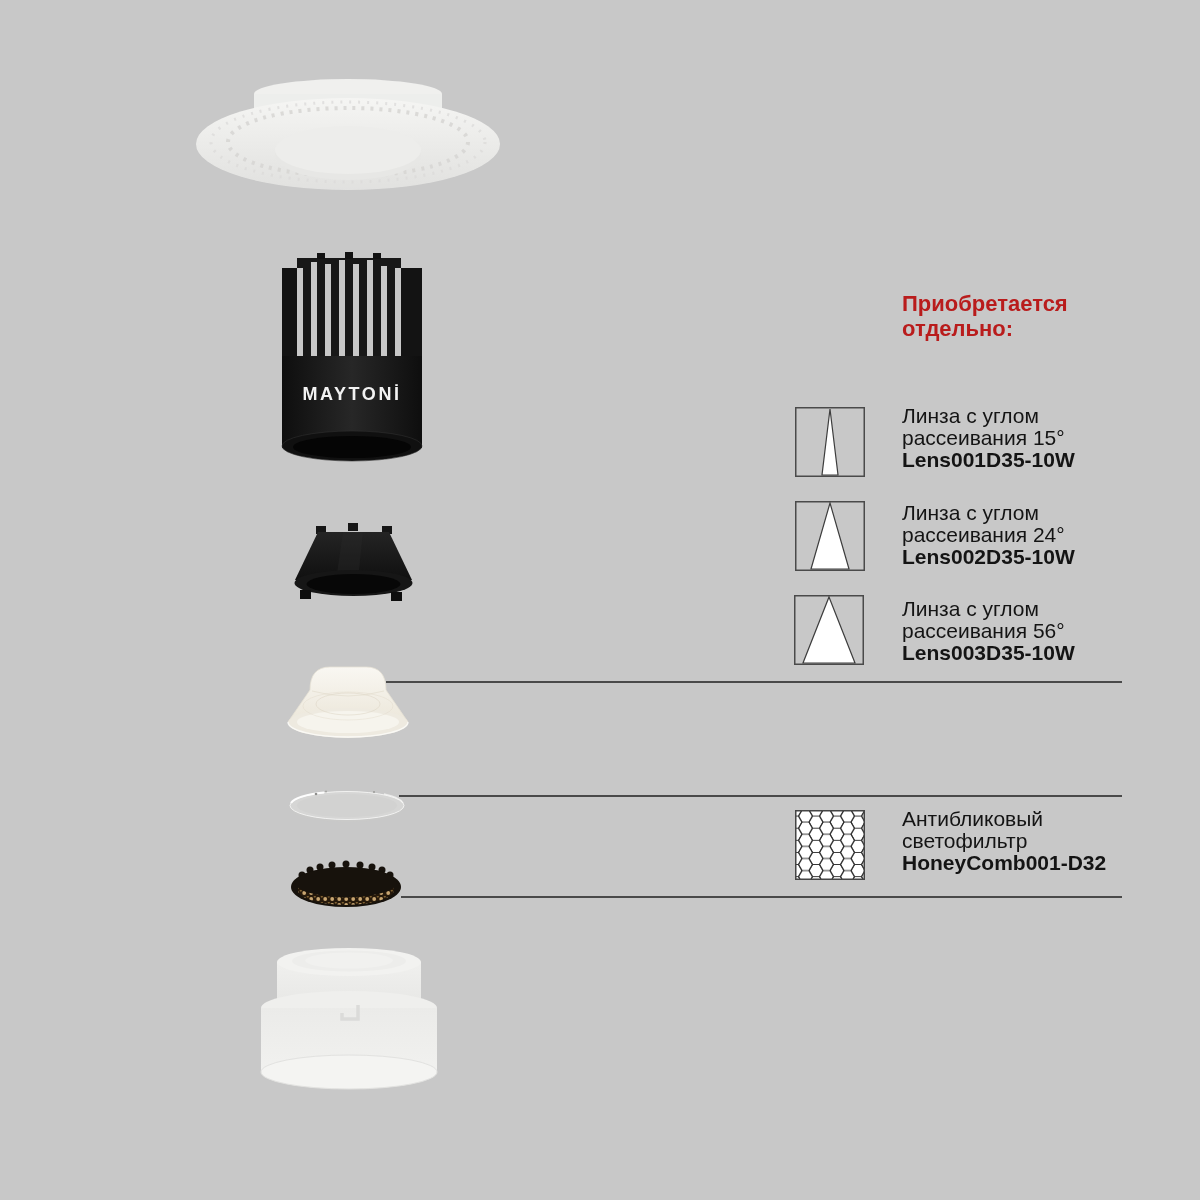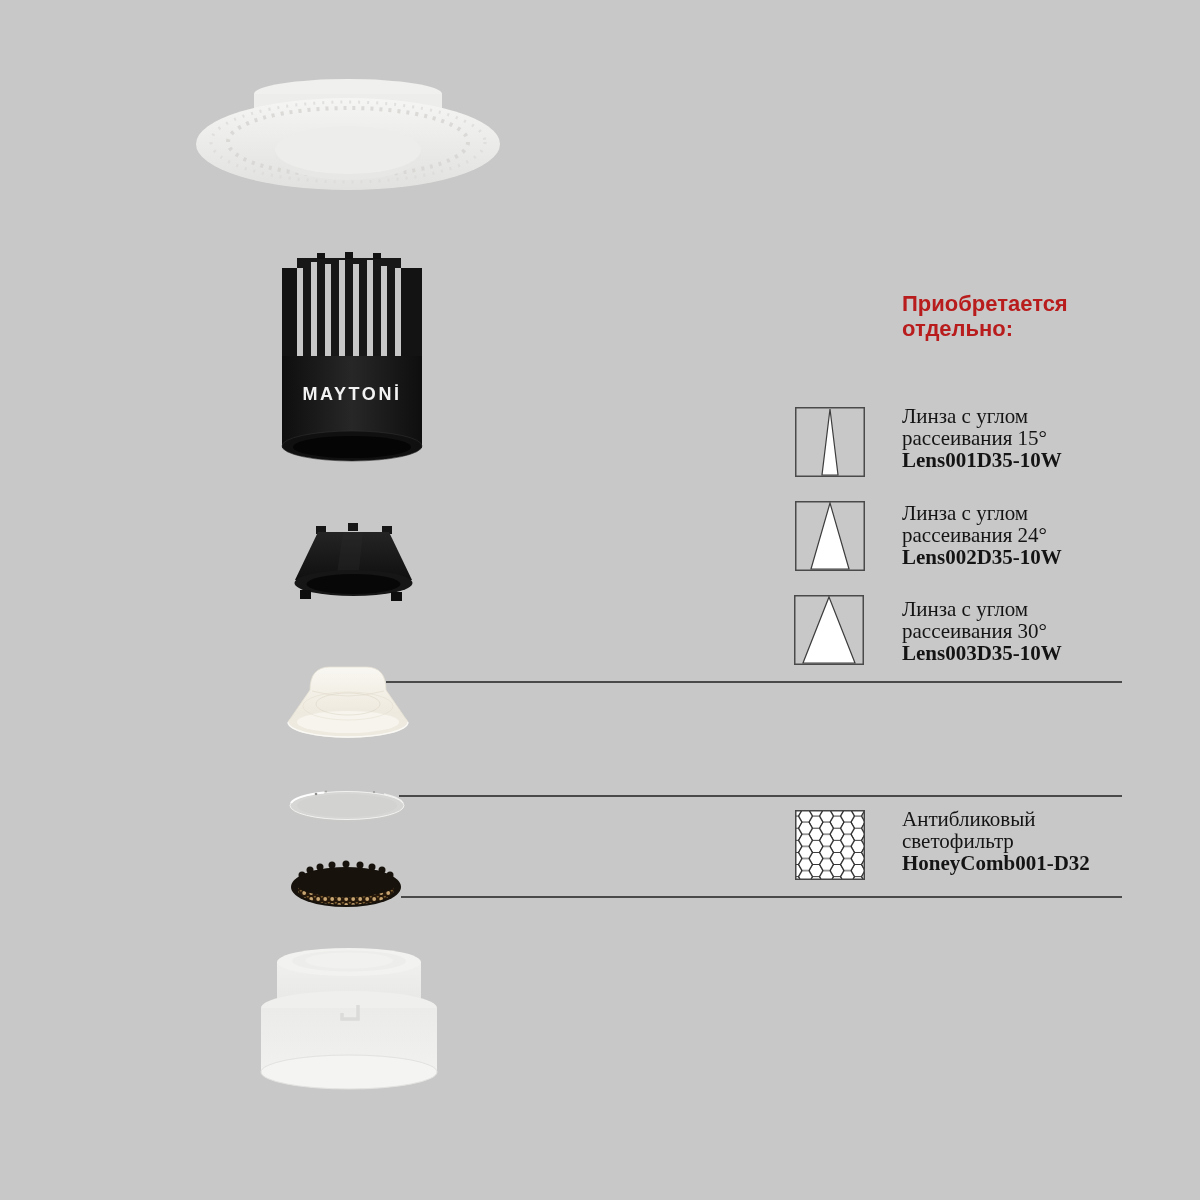--- a/index.html
+++ b/index.html
@@ -12,21 +12,21 @@
   #page{position:relative;width:1200px;height:1200px;background:#c8c8c8;}
   .abs{position:absolute;}
   .leader{position:absolute;height:2px;background:#4a4a4a;}
   .panel-title{
     position:absolute;left:902px;top:291px;width:218px;
     font-size:22px;line-height:25px;font-weight:700;color:#b91c1c;
   }
   .acc-icon{position:absolute;width:70px;height:70px;}
   .acc-icon svg{display:block;}
   .acc-label{position:absolute;left:902px;color:#141414;font-size:21px;line-height:22px;}
-  .acc-label .l{white-space:nowrap;font-family:Liberation Serif, serif;}
+  .acc-label .l{white-space:nowrap;}
   .acc-label .code{font-weight:700;}
   svg text.brand{
     font-family:"Liberation Sans","DejaVu Sans",sans-serif;
     font-weight:700;letter-spacing:2.6px;fill:#f2f2f2;font-size:18px;
   }
 </style>
 </head>
 <body>
 
 <div id="page">
@@ -207,21 +207,21 @@
   </div>
 
   <div class="acc-icon" style="left:794px;top:595px;">
     <svg width="70" height="70" viewBox="0 0 70 70">
       <rect x="0.75" y="0.75" width="68.5" height="68.5" fill="#c8c8c8" stroke="#4a4a4a" stroke-width="1.5"></rect>
       <polygon points="35,2 61,68 9,68" fill="#ffffff" stroke="#3d3d3d" stroke-width="1.2"></polygon>
     </svg>
   </div>
   <div class="acc-label" style="top:598px;">
     <div class="l">Линза с углом</div>
-    <div class="l">рассеивания 30°</div>
+    <div class="l">рассеивания 56°</div>
     <div class="l code">Lens003D35-10W</div>
   </div>
 
 
   <div class="acc-icon" style="left:795px;top:810px;">
     <svg width="70" height="70" viewBox="0 0 70 70">
       <defs>
         <pattern id="hexgrid" width="21" height="12.12" patternUnits="userSpaceOnUse">
           <g fill="none" stroke="#2d2d2d" stroke-width="1.1">
             <polygon points="-7,0 -3.5,-6.06 3.5,-6.06 7,0 3.5,6.06 -3.5,6.06"></polygon>

